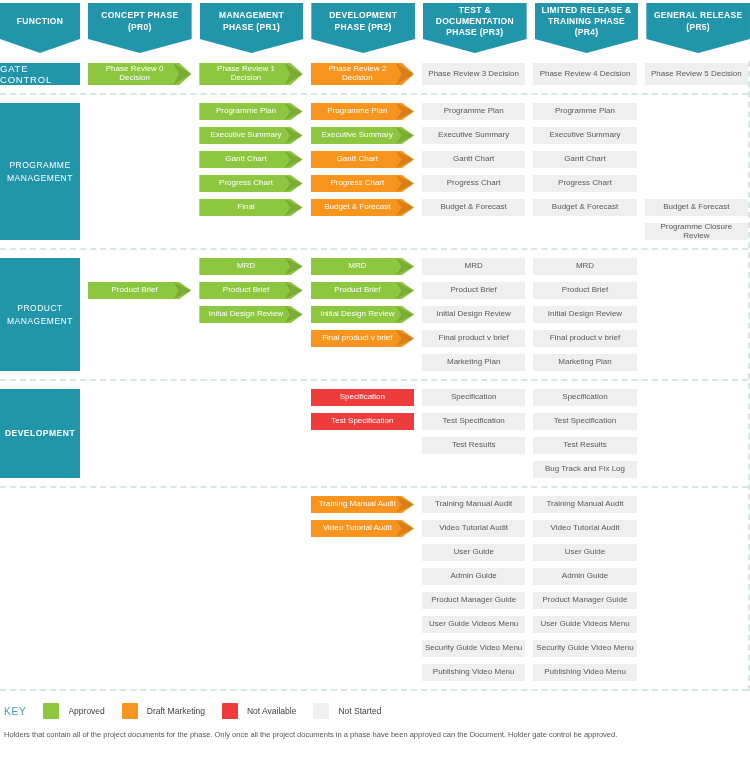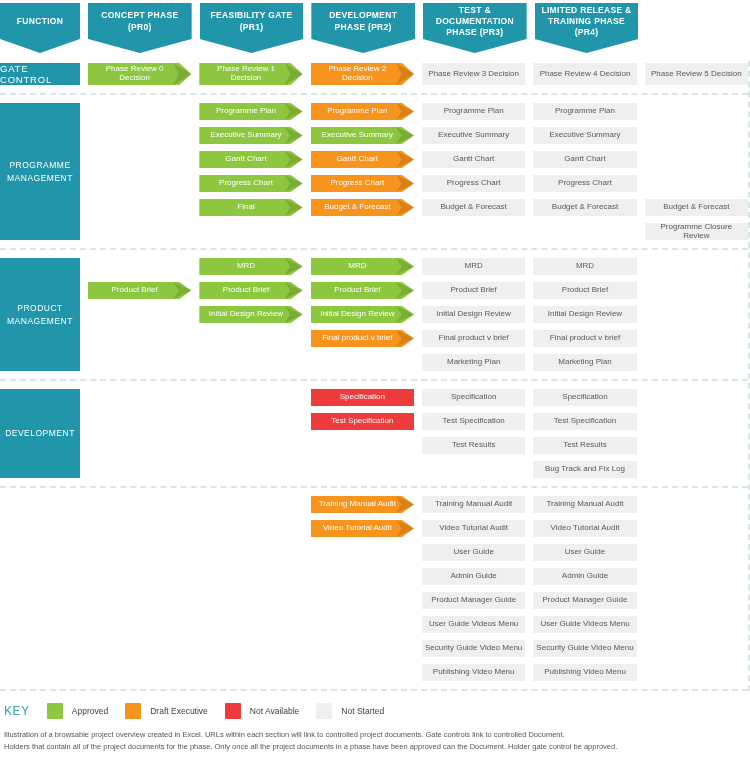--- a/index.html
+++ b/index.html
@@ -79,42 +79,43 @@
   .st-approved      { background:var(--c-approved); }
   .st-draft         { background:var(--c-draft); }
   .st-not_available { background:var(--c-na); }
   .st-not_started   { background:var(--c-ns); color:#58595b; }
 
   
   .legend {
     display:flex; align-items:center;
     margin:12px 0 8px; padding-left:4px;
   }
-  .key-label { color:var(--title-teal); font-size:13px; letter-spacing:.8px;font-family:Liberation Mono, monospace; }
+  .key-label { color:var(--title-teal); font-size:10px; letter-spacing:.8px; }
   .legend-item { display:flex; align-items:center; margin-left:17px; }
   .swatch { width:16px; height:16px; border-radius:1px; margin-right:9px; }
   .legend-item span { font-size:8.5px; color:#404040; }
 
   
   .footer { padding:2px 4px 8px; }
   .footer div { font-size:7.5px; color:#555; line-height:1.65; }
 </style>
 </head>
 <body>
 
 <div class="page">
 
 
   <div class="grid7 header-row" id="header-row">
       <div class="col-header">FUNCTION</div>
       <div class="col-header">CONCEPT PHASE (PR0)</div>
-      <div class="col-header">FEASIBILITY GATE (PR1)</div>
+      <div class="col-header">MANAGEMENT PHASE (PR1)</div>
       <div class="col-header">DEVELOPMENT PHASE (PR2)</div>
       <div class="col-header">TEST &amp; DOCUMENTATION PHASE (PR3)</div>
       <div class="col-header">LIMITED RELEASE &amp; TRAINING PHASE (PR4)</div>
+      <div class="col-header">GENERAL RELEASE (PR5)</div>
     </div>
 
   <div class="content" id="content">
       <div class="grid7 section gate-section">
         <div class="gate-label">GATE CONTROL</div>
         <div class="cell arrow st-approved" style="grid-column: 2;">Phase Review 0 Decision</div>
         <div class="cell arrow st-approved" style="grid-column: 3;">Phase Review 1 Decision</div>
         <div class="cell arrow st-draft" style="grid-column: 4;">Phase Review 2 Decision</div>
         <div class="cell rect st-not_started" style="grid-column: 5;">Phase Review 3 Decision</div>
         <div class="cell rect st-not_started" style="grid-column: 6;">Phase Review 4 Decision</div>
@@ -162,21 +163,21 @@
         <div class="cell arrow st-approved" style="grid-area: 3 / 4;">Initial Design Review</div>
         <div class="cell rect st-not_started" style="grid-area: 3 / 5;">Initial Design Review</div>
         <div class="cell rect st-not_started" style="grid-area: 3 / 6;">Initial Design Review</div>
         <div class="cell arrow st-draft" style="grid-area: 4 / 4;">Final product v brief</div>
         <div class="cell rect st-not_started" style="grid-area: 4 / 5;">Final product v brief</div>
         <div class="cell rect st-not_started" style="grid-area: 4 / 6;">Final product v brief</div>
         <div class="cell rect st-not_started" style="grid-area: 5 / 5;">Marketing Plan</div>
         <div class="cell rect st-not_started" style="grid-area: 5 / 6;">Marketing Plan</div>
       </div>
       <div class="grid7 section">
-        <div class="fn-label" style="grid-row: 1 / span 4;">DEVELOPMENT</div>
+        <div class="fn-label" style="grid-row: 1 / span 4; font-weight: bold;">DEVELOPMENT</div>
         <div class="cell rect st-not_available" style="grid-area: 1 / 4;">Specification</div>
         <div class="cell rect st-not_started" style="grid-area: 1 / 5;">Specification</div>
         <div class="cell rect st-not_started" style="grid-area: 1 / 6;">Specification</div>
         <div class="cell rect st-not_available" style="grid-area: 2 / 4;">Test Specification</div>
         <div class="cell rect st-not_started" style="grid-area: 2 / 5;">Test Specification</div>
         <div class="cell rect st-not_started" style="grid-area: 2 / 6;">Test Specification</div>
         <div class="cell rect st-not_started" style="grid-area: 3 / 5;">Test Results</div>
         <div class="cell rect st-not_started" style="grid-area: 3 / 6;">Test Results</div>
         <div class="cell rect st-not_started" style="grid-area: 4 / 6;">Bug Track and Fix Log</div>
       </div>
@@ -204,31 +205,30 @@
 
   <div class="legend">
     <span class="key-label">KEY</span>
     <span id="legend-items" style="display:flex;align-items:center;">
         <span class="legend-item">
           <span class="swatch st-approved"></span>
           <span>Approved</span>
         </span>
         <span class="legend-item">
           <span class="swatch st-draft"></span>
-          <span>Draft Executive</span>
+          <span>Draft Marketing</span>
         </span>
         <span class="legend-item">
           <span class="swatch st-not_available"></span>
           <span>Not Available</span>
         </span>
         <span class="legend-item">
           <span class="swatch st-not_started"></span>
           <span>Not Started</span>
         </span>
       </span>
   </div>
 
   <div class="footer">
-    <div>Illustration of a browsable project overview created in Excel. URLs within each section will link to controlled project documents. Gate controls link to controlled Document.</div>
     <div>Holders that contain all of the project documents for the phase. Only once all the project documents in a phase have been approved can the Document. Holder gate control be approved.</div>
   </div>
 
 </div>
 
 </body></html>

